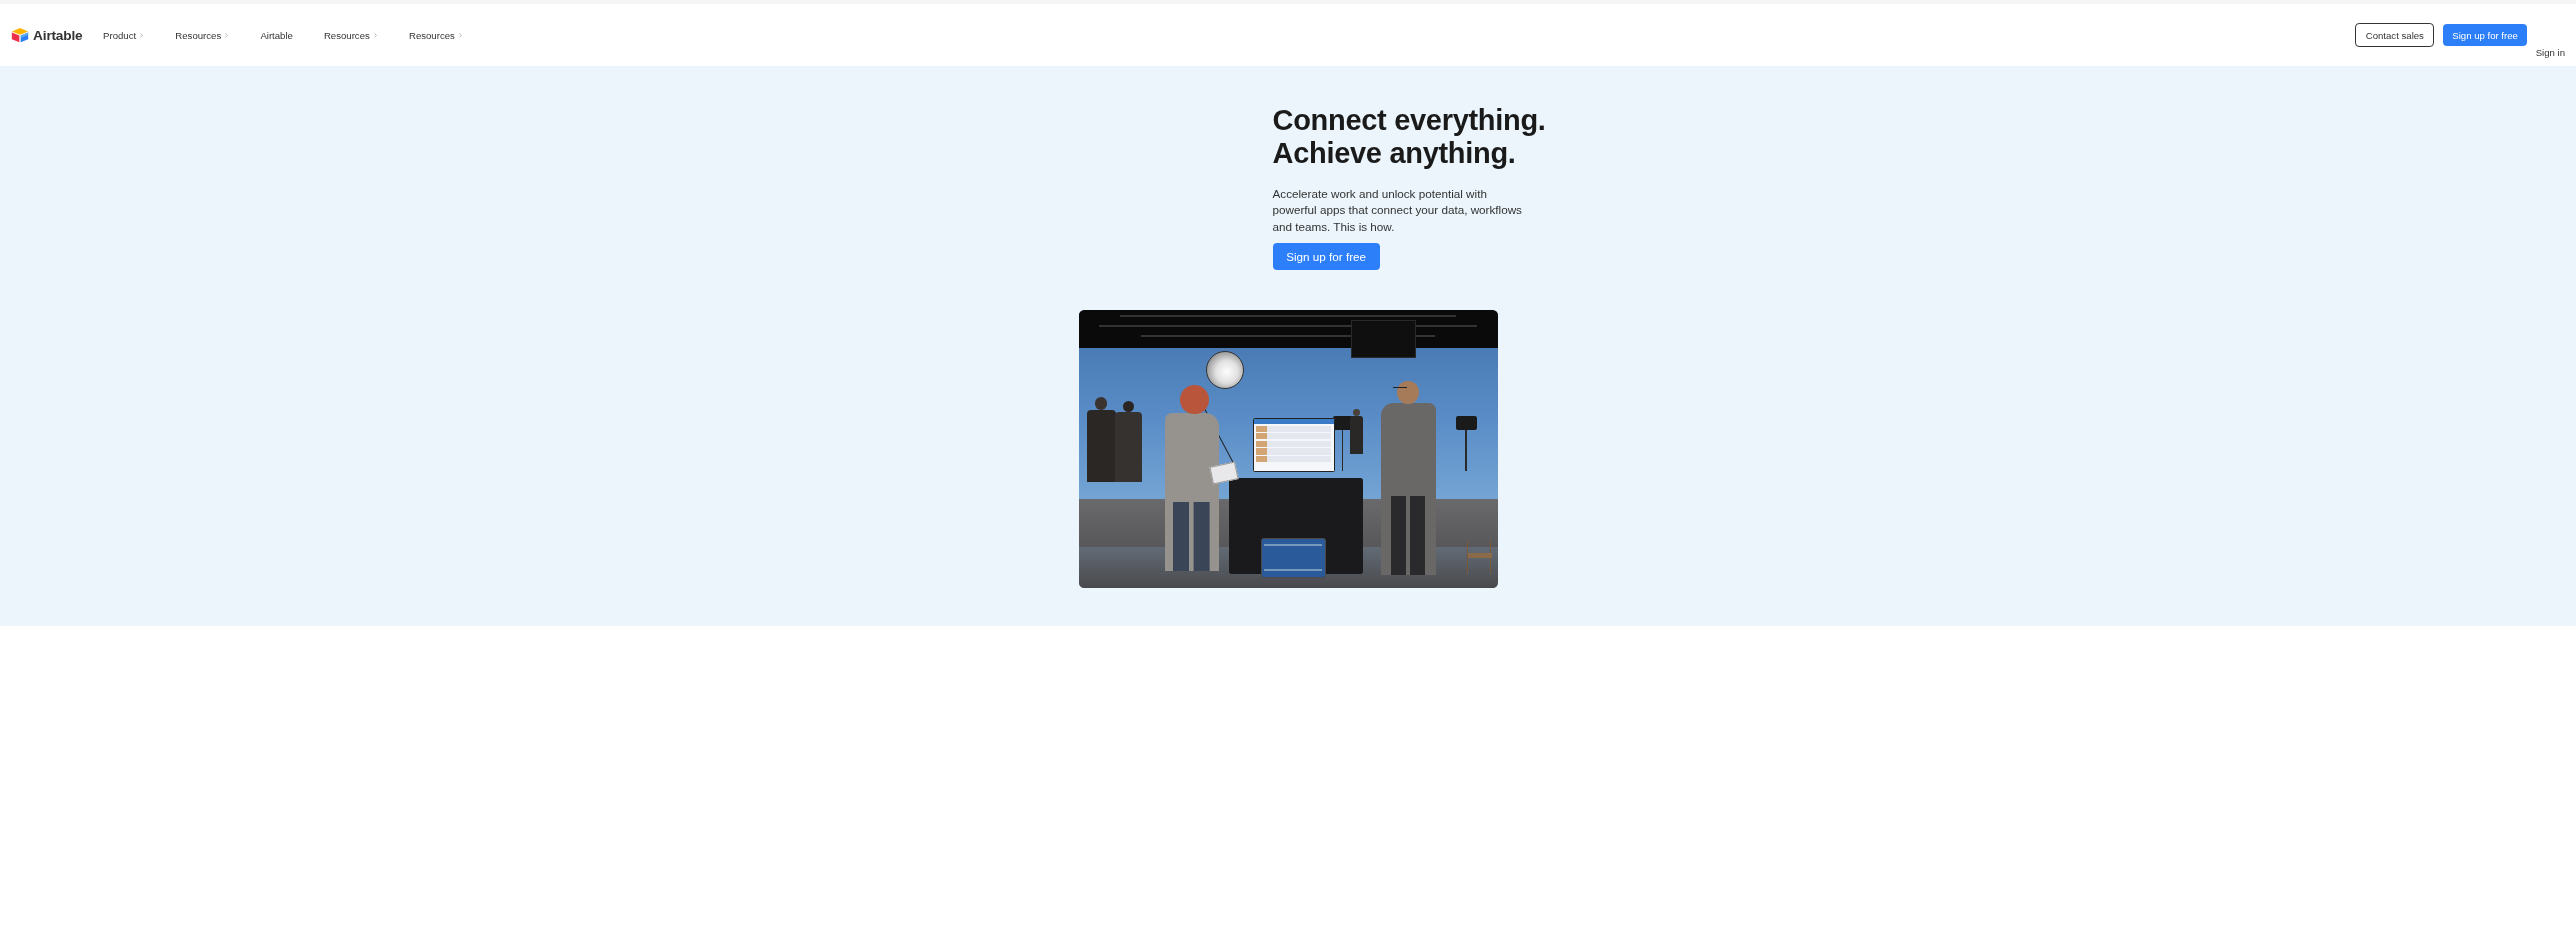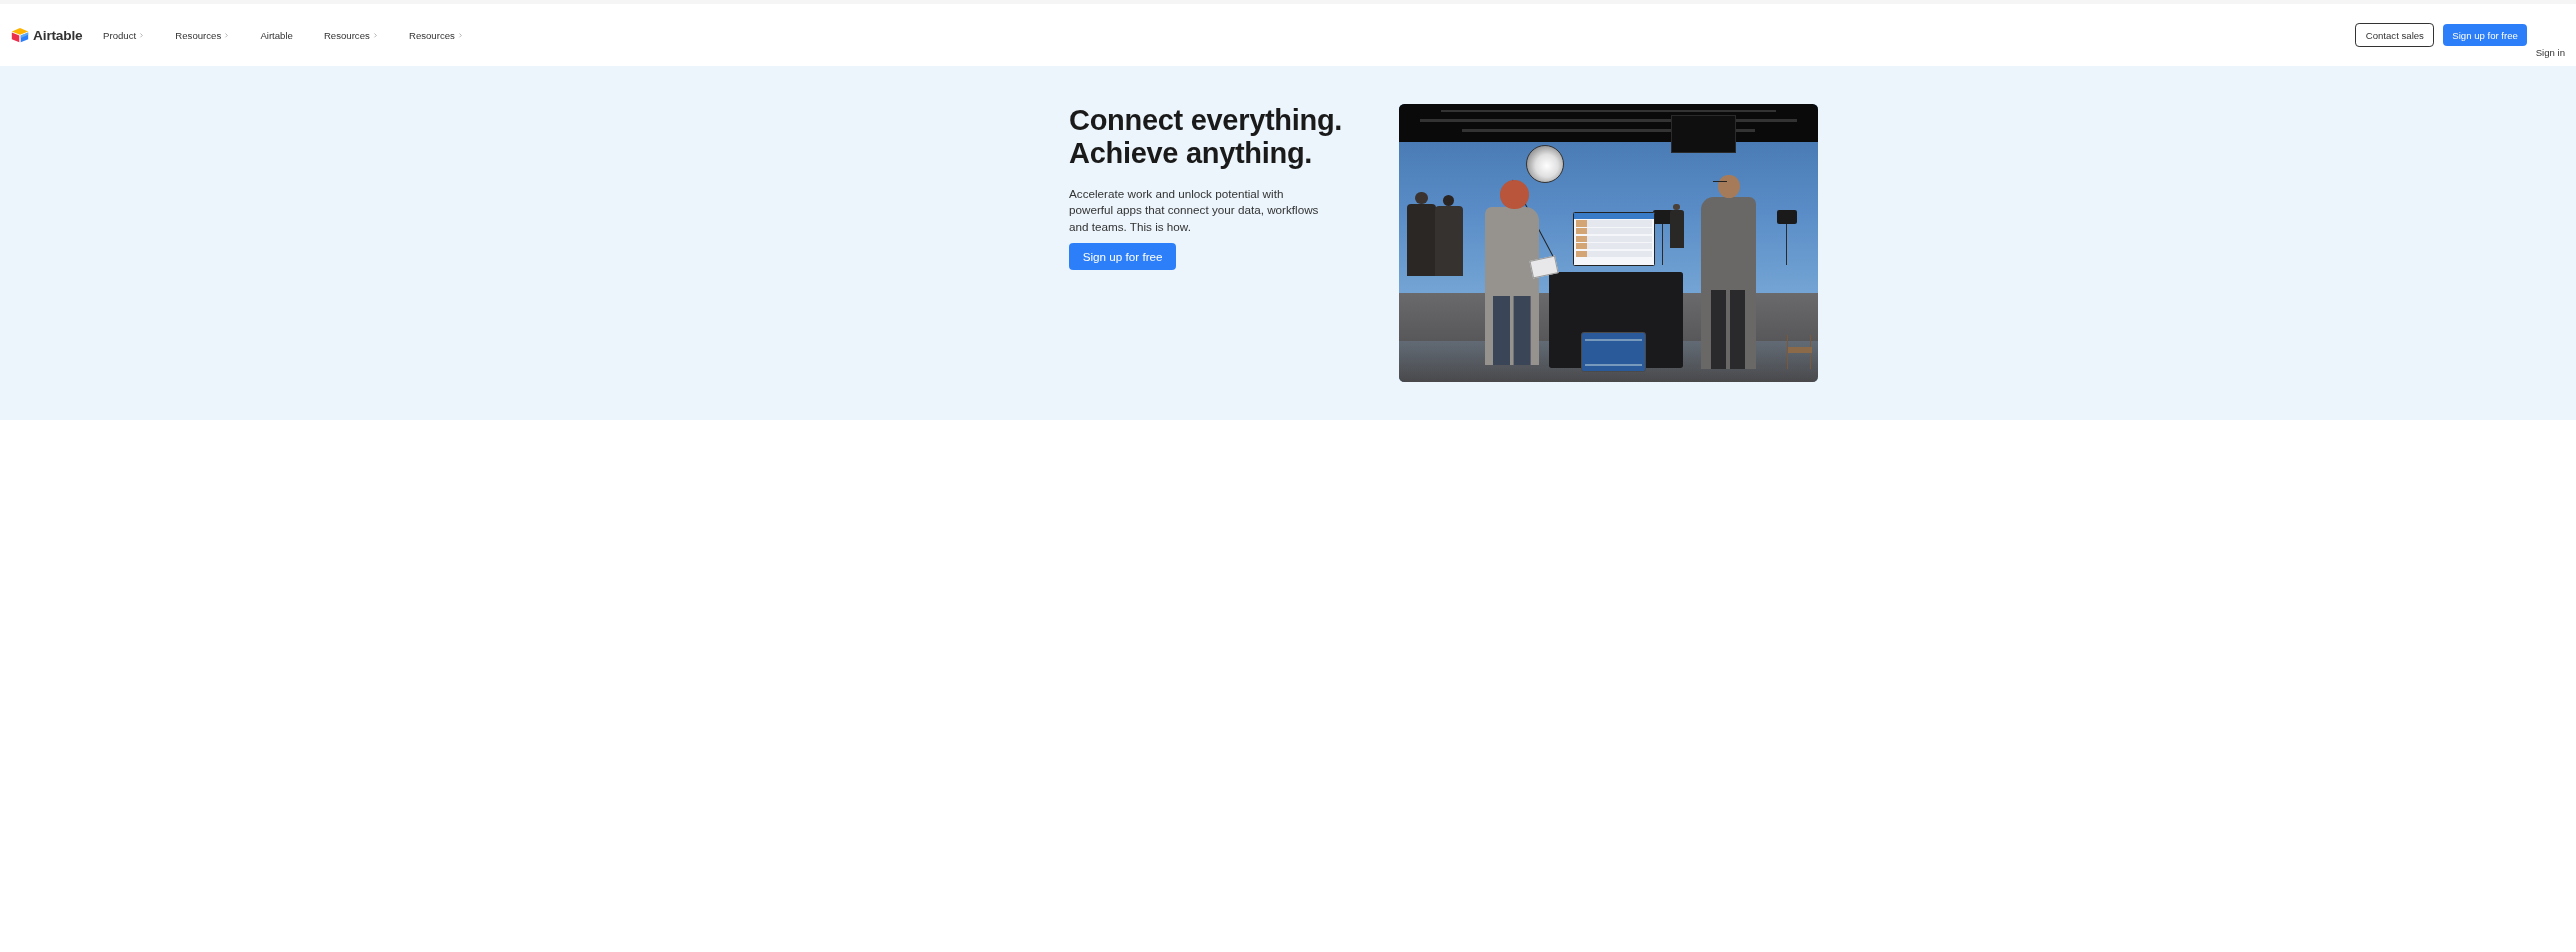--- a/index.html
+++ b/index.html
@@ -100,23 +100,24 @@
   margin-top: 35px;
 }
 .hero {
   background: #ebf5fb;
   padding: 38px 0 38px 0;
 }
 .hero-inner {
   max-width: 978px;
   margin: 0 auto;
   display: flex;
-  align-items: flex-start;
+  align-items: center;
   gap: 40px;
   padding: 0 11px;
+  flex-direction: column;
 }
 .hero-text {
   flex: 0 0 auto;
   width: 290px;
   margin-left: 259px;
 }
 .hero-headline {
   font-size: 29px;
   line-height: 1.12;
   font-weight: 600;

